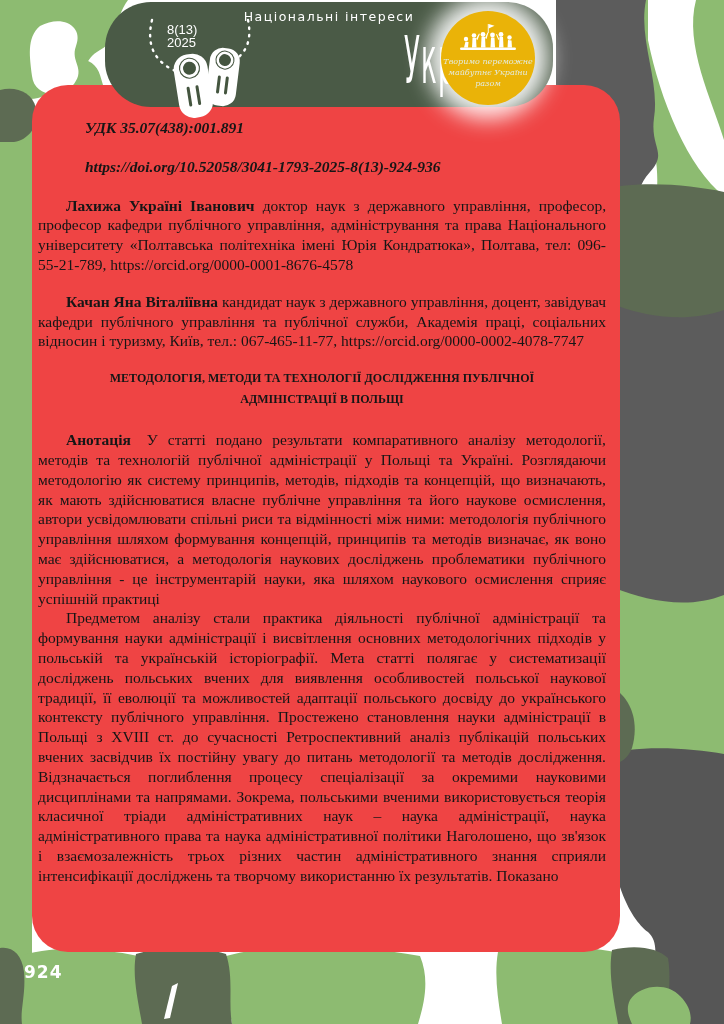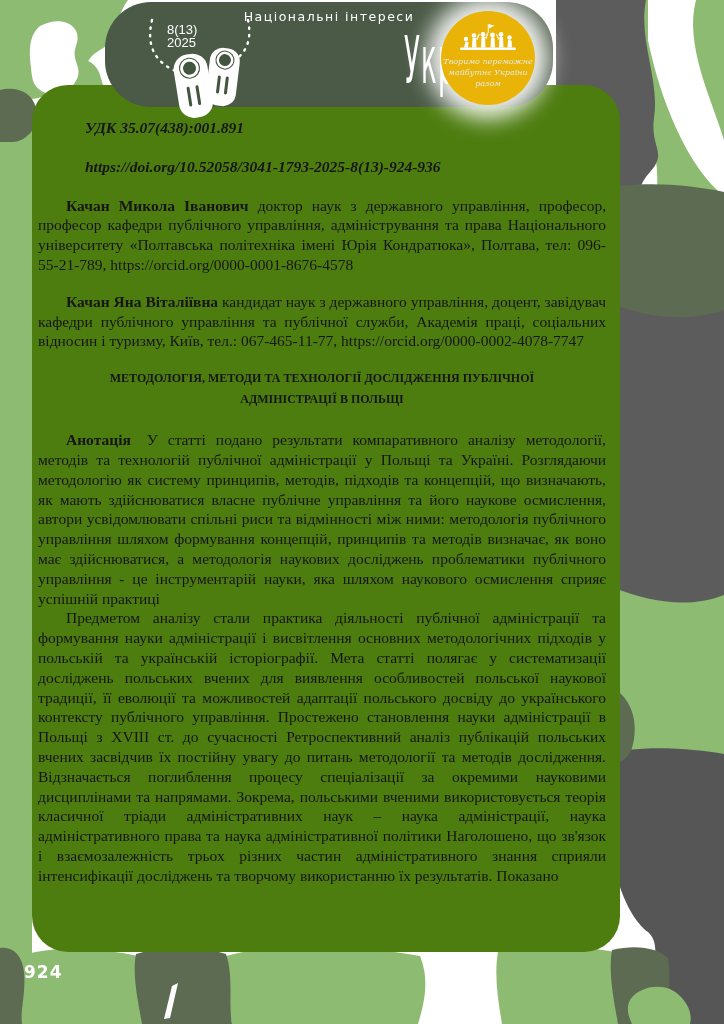--- a/index.html
+++ b/index.html
@@ -1,21 +1,21 @@
 <!DOCTYPE html>
 <html><head>
 <meta charset="utf-8">
 <style>
   html,body{margin:0;padding:0;background:#fff;}
   .page{position:relative;width:724px;height:1024px;overflow:hidden;background:#fff;
         font-family:"Liberation Serif", serif;}
   .camo{position:absolute;left:0;top:0;z-index:0;}
 
   
-  .panel{position:absolute;left:32px;top:85px;width:588px;height:867px;background:#4d7c0f;
+  .panel{position:absolute;left:32px;top:85px;width:588px;height:867px;background:#ef4444;
          border-radius:36px;z-index:1;overflow:hidden;}
   .content{padding:33px 14px 0 6px;color:#161616;font-size:15.5px;line-height:19.8px;
            text-align:justify;}
   .udc,.doi{font-weight:bold;font-style:italic;text-indent:47px;margin:0 0 19px 0;}
   .para{margin:0 0 17px 0;text-indent:28px;}
   .author-name{font-weight:bold;}
   .art-title{font-weight:bold;text-align:center;text-indent:0;font-size:12px;line-height:21px;
              margin:4px 30px 20px 30px;}
   .abstract{margin:0;text-indent:28px;}
   .abstract-lead{font-weight:bold;margin-right:16px;}
@@ -82,21 +82,21 @@
 
     <path fill="#8dbb71" d="M630,1000 C640,984 668,982 680,996 C690,1006 692,1016 690,1024 L632,1024 C628,1015 626,1008 630,1000 Z"></path>
     <path fill="#ffffff" d="M172,986 L178,983 L170,1018 L164,1019 Z"></path>
   </svg>
 
   <div class="panel">
     <div class="content">
       <p class="udc">УДК  35.07(438):001.891</p>
       <p class="doi">https://doi.org/10.52058/3041-1793-2025-8(13)-924-936</p>
 
-      <p class="para"><span class="author-name">Качан Микола Іванович</span> <span>доктор наук з державного управління, професор, професор кафедри публічного управління, адміністрування та права Національного університету «Полтавська політехніка імені Юрія Кондратюка», Полтава, тел: 096-55-21-789, https://orcid.org/0000-0001-8676-4578</span></p>
+      <p class="para"><span class="author-name">Лахижа Україні Іванович</span> <span>доктор наук з державного управління, професор, професор кафедри публічного управління, адміністрування та права Національного університету «Полтавська політехніка імені Юрія Кондратюка», Полтава, тел: 096-55-21-789, https://orcid.org/0000-0001-8676-4578</span></p>
 
       <p class="para"><span class="author-name">Качан Яна Віталіївна</span> <span>кандидат наук з державного управління, доцент, завідувач кафедри публічного управління та публічної служби, Академія праці, соціальних відносин і туризму, Київ, тел.: 067-465-11-77, https://orcid.org/0000-0002-4078-7747</span></p>
 
       <h1 class="art-title">МЕТОДОЛОГІЯ, МЕТОДИ ТА ТЕХНОЛОГІЇ ДОСЛІДЖЕННЯ ПУБЛІЧНОЇ АДМІНІСТРАЦІЇ В ПОЛЬЩІ</h1>
 
       <p class="abstract"><span class="abstract-lead">Анотація</span><span>У статті подано результати компаративного аналізу методології, методів та технологій публічної адміністрації у Польщі та Україні. Розглядаючи методологію як систему принципів, методів, підходів та концепцій, що визначають, як мають здійснюватися власне публічне управління та його наукове осмислення, автори  усвідомлювати спільні риси та відмінності між ними: методологія публічного управління шляхом формування концепцій, принципів та методів визначає, як воно має здійснюватися, а методологія наукових досліджень проблематики публічного управління  - це інструментарій науки, яка шляхом наукового осмислення сприяє успішній практиці</span></p>
       <p class="abstract">Предметом аналізу стали практика діяльності публічної адміністрації та формування науки адміністрації і висвітлення основних методологічних підходів у польській та українській історіографії. Мета статті полягає у систематизації досліджень польських вчених для виявлення особливостей польської наукової традиції, її еволюції та можливостей адаптації польського досвіду до українського контексту публічного управління. Простежено становлення науки адміністрації в Польщі з XVIII ст. до сучасності Ретроспективний аналіз публікацій польських вчених засвідчив їх постійну увагу до питань методології та методів дослідження. Відзначається поглиблення процесу спеціалізації за окремими науковими дисциплінами та напрямами. Зокрема, польськими вченими використовується теорія класичної тріади адміністративних наук – наука адміністрації, наука адміністративного права та наука адміністративної політики  Наголошено, що зв'язок і взаємозалежність трьох різних частин адміністративного знання сприяли інтенсифікації досліджень та творчому використанню їх результатів. Показано</p>
     </div>
   </div>
 

